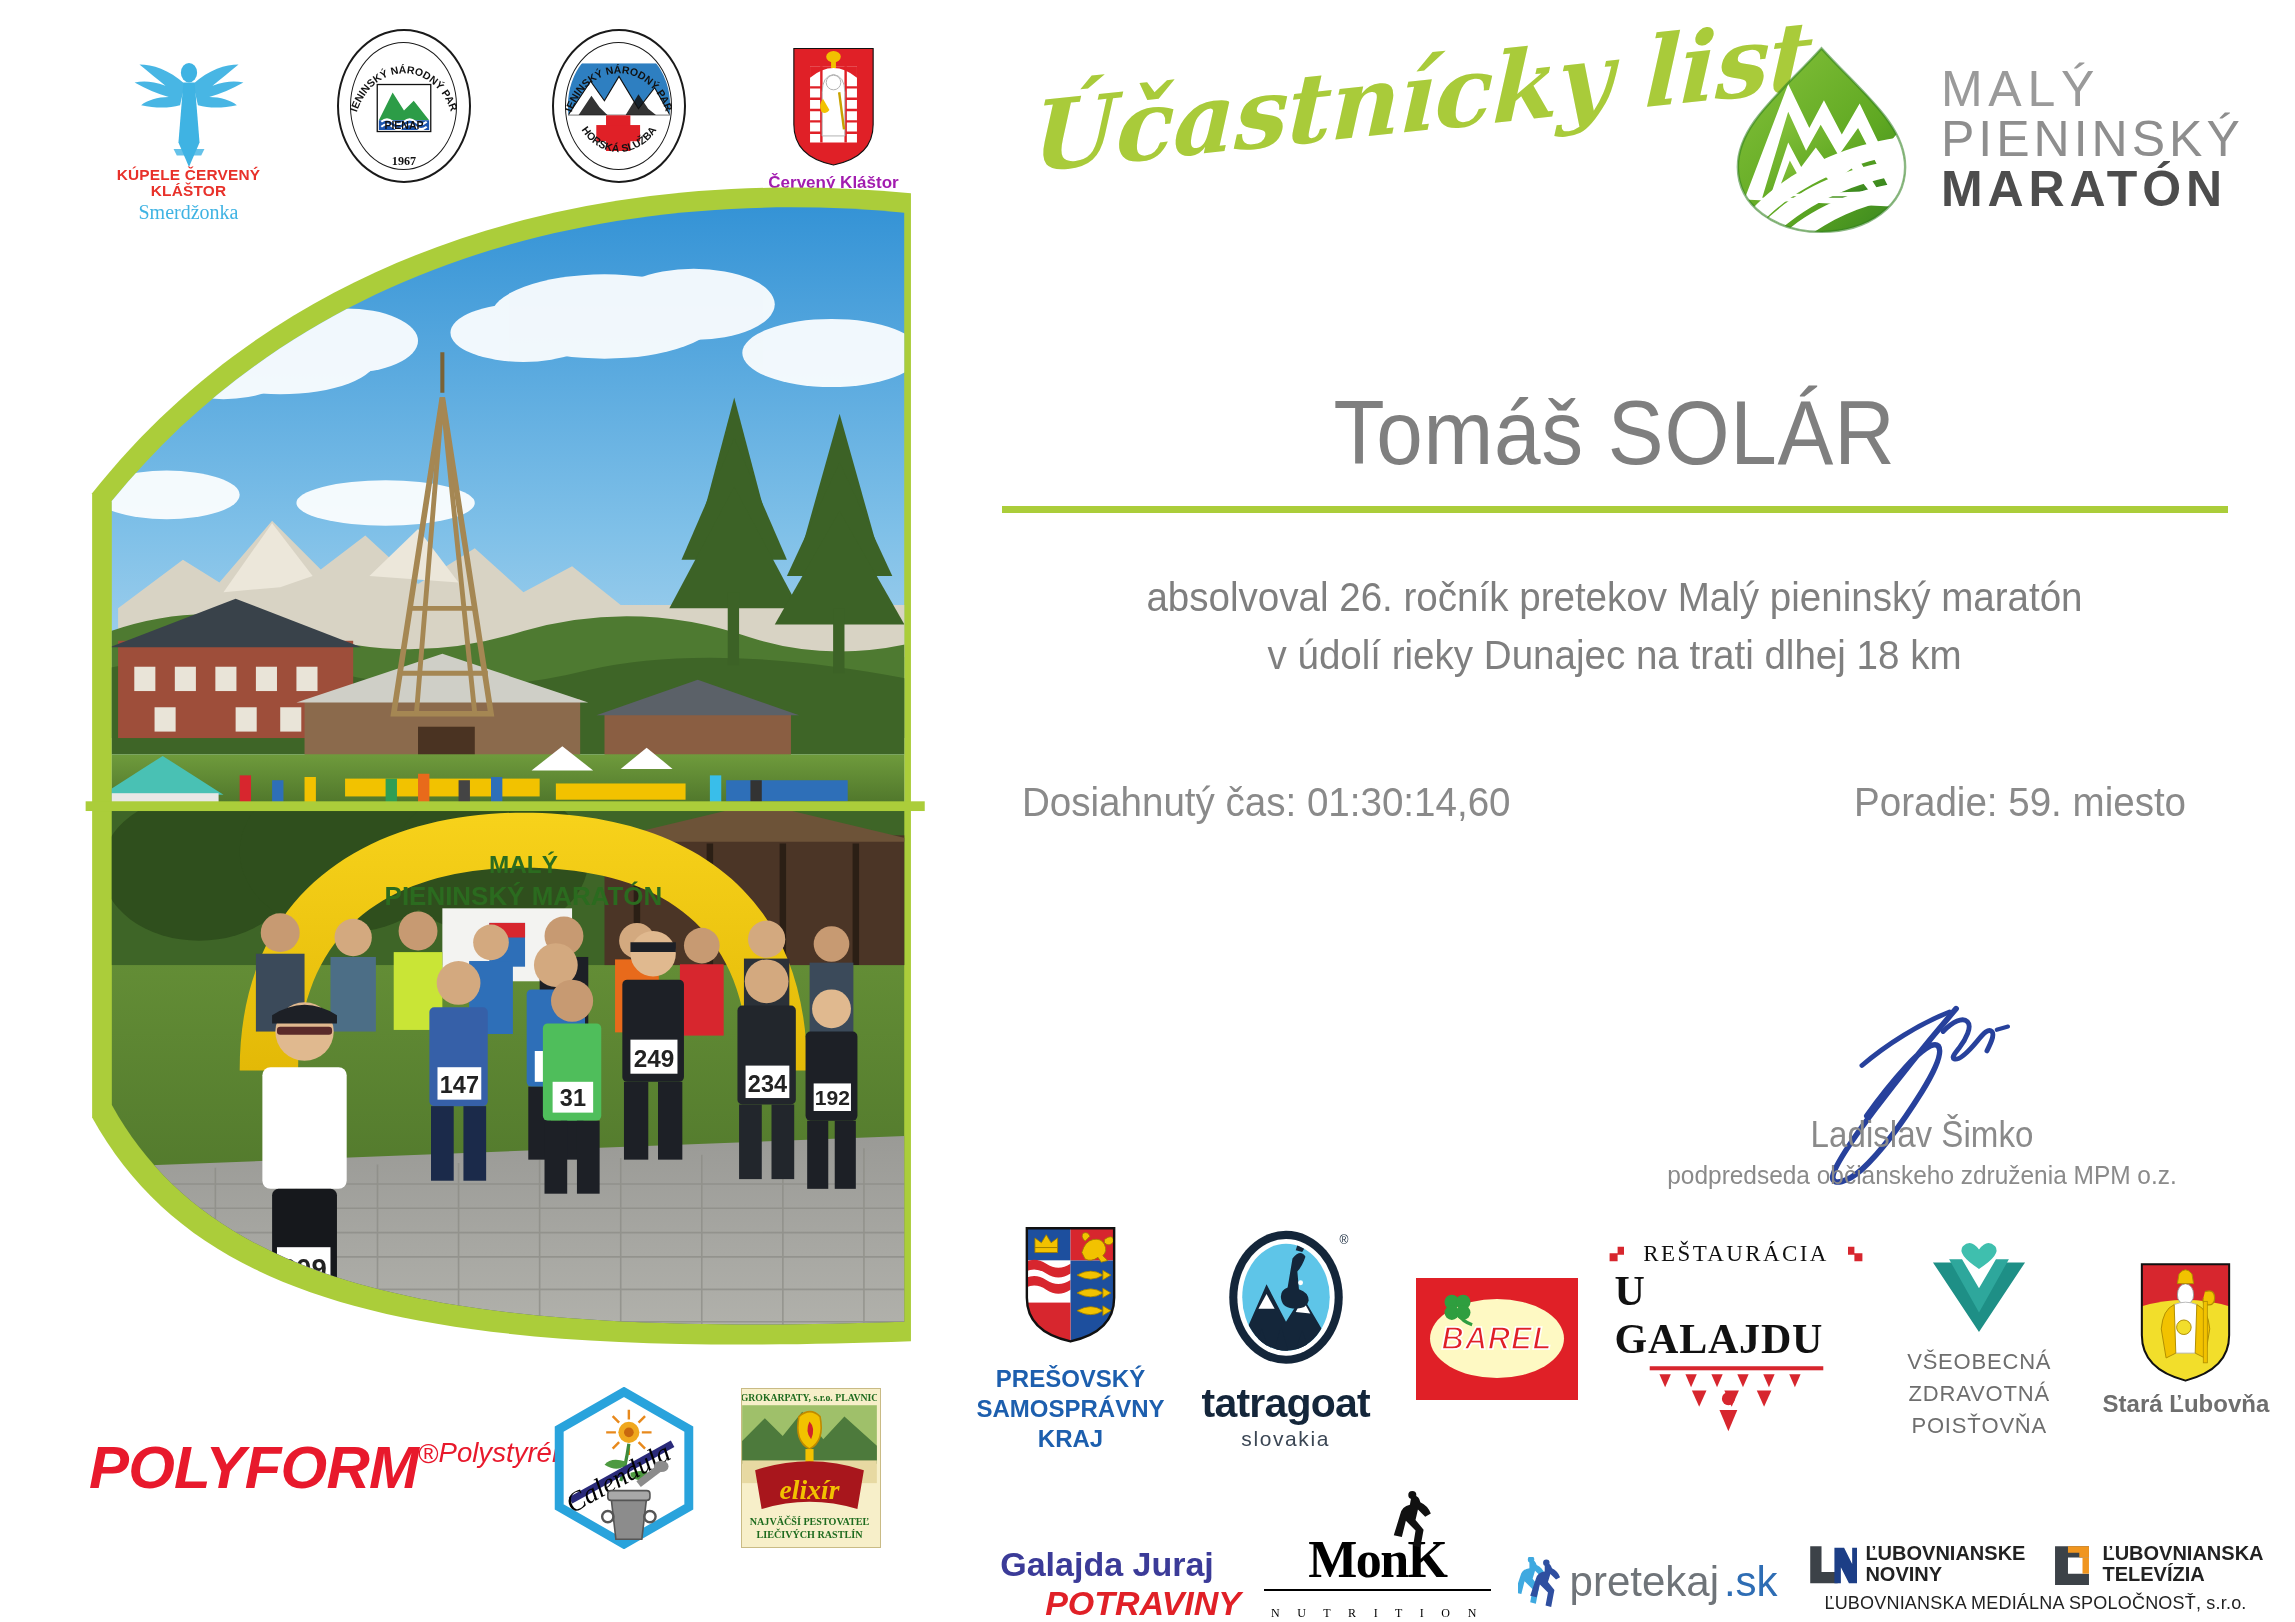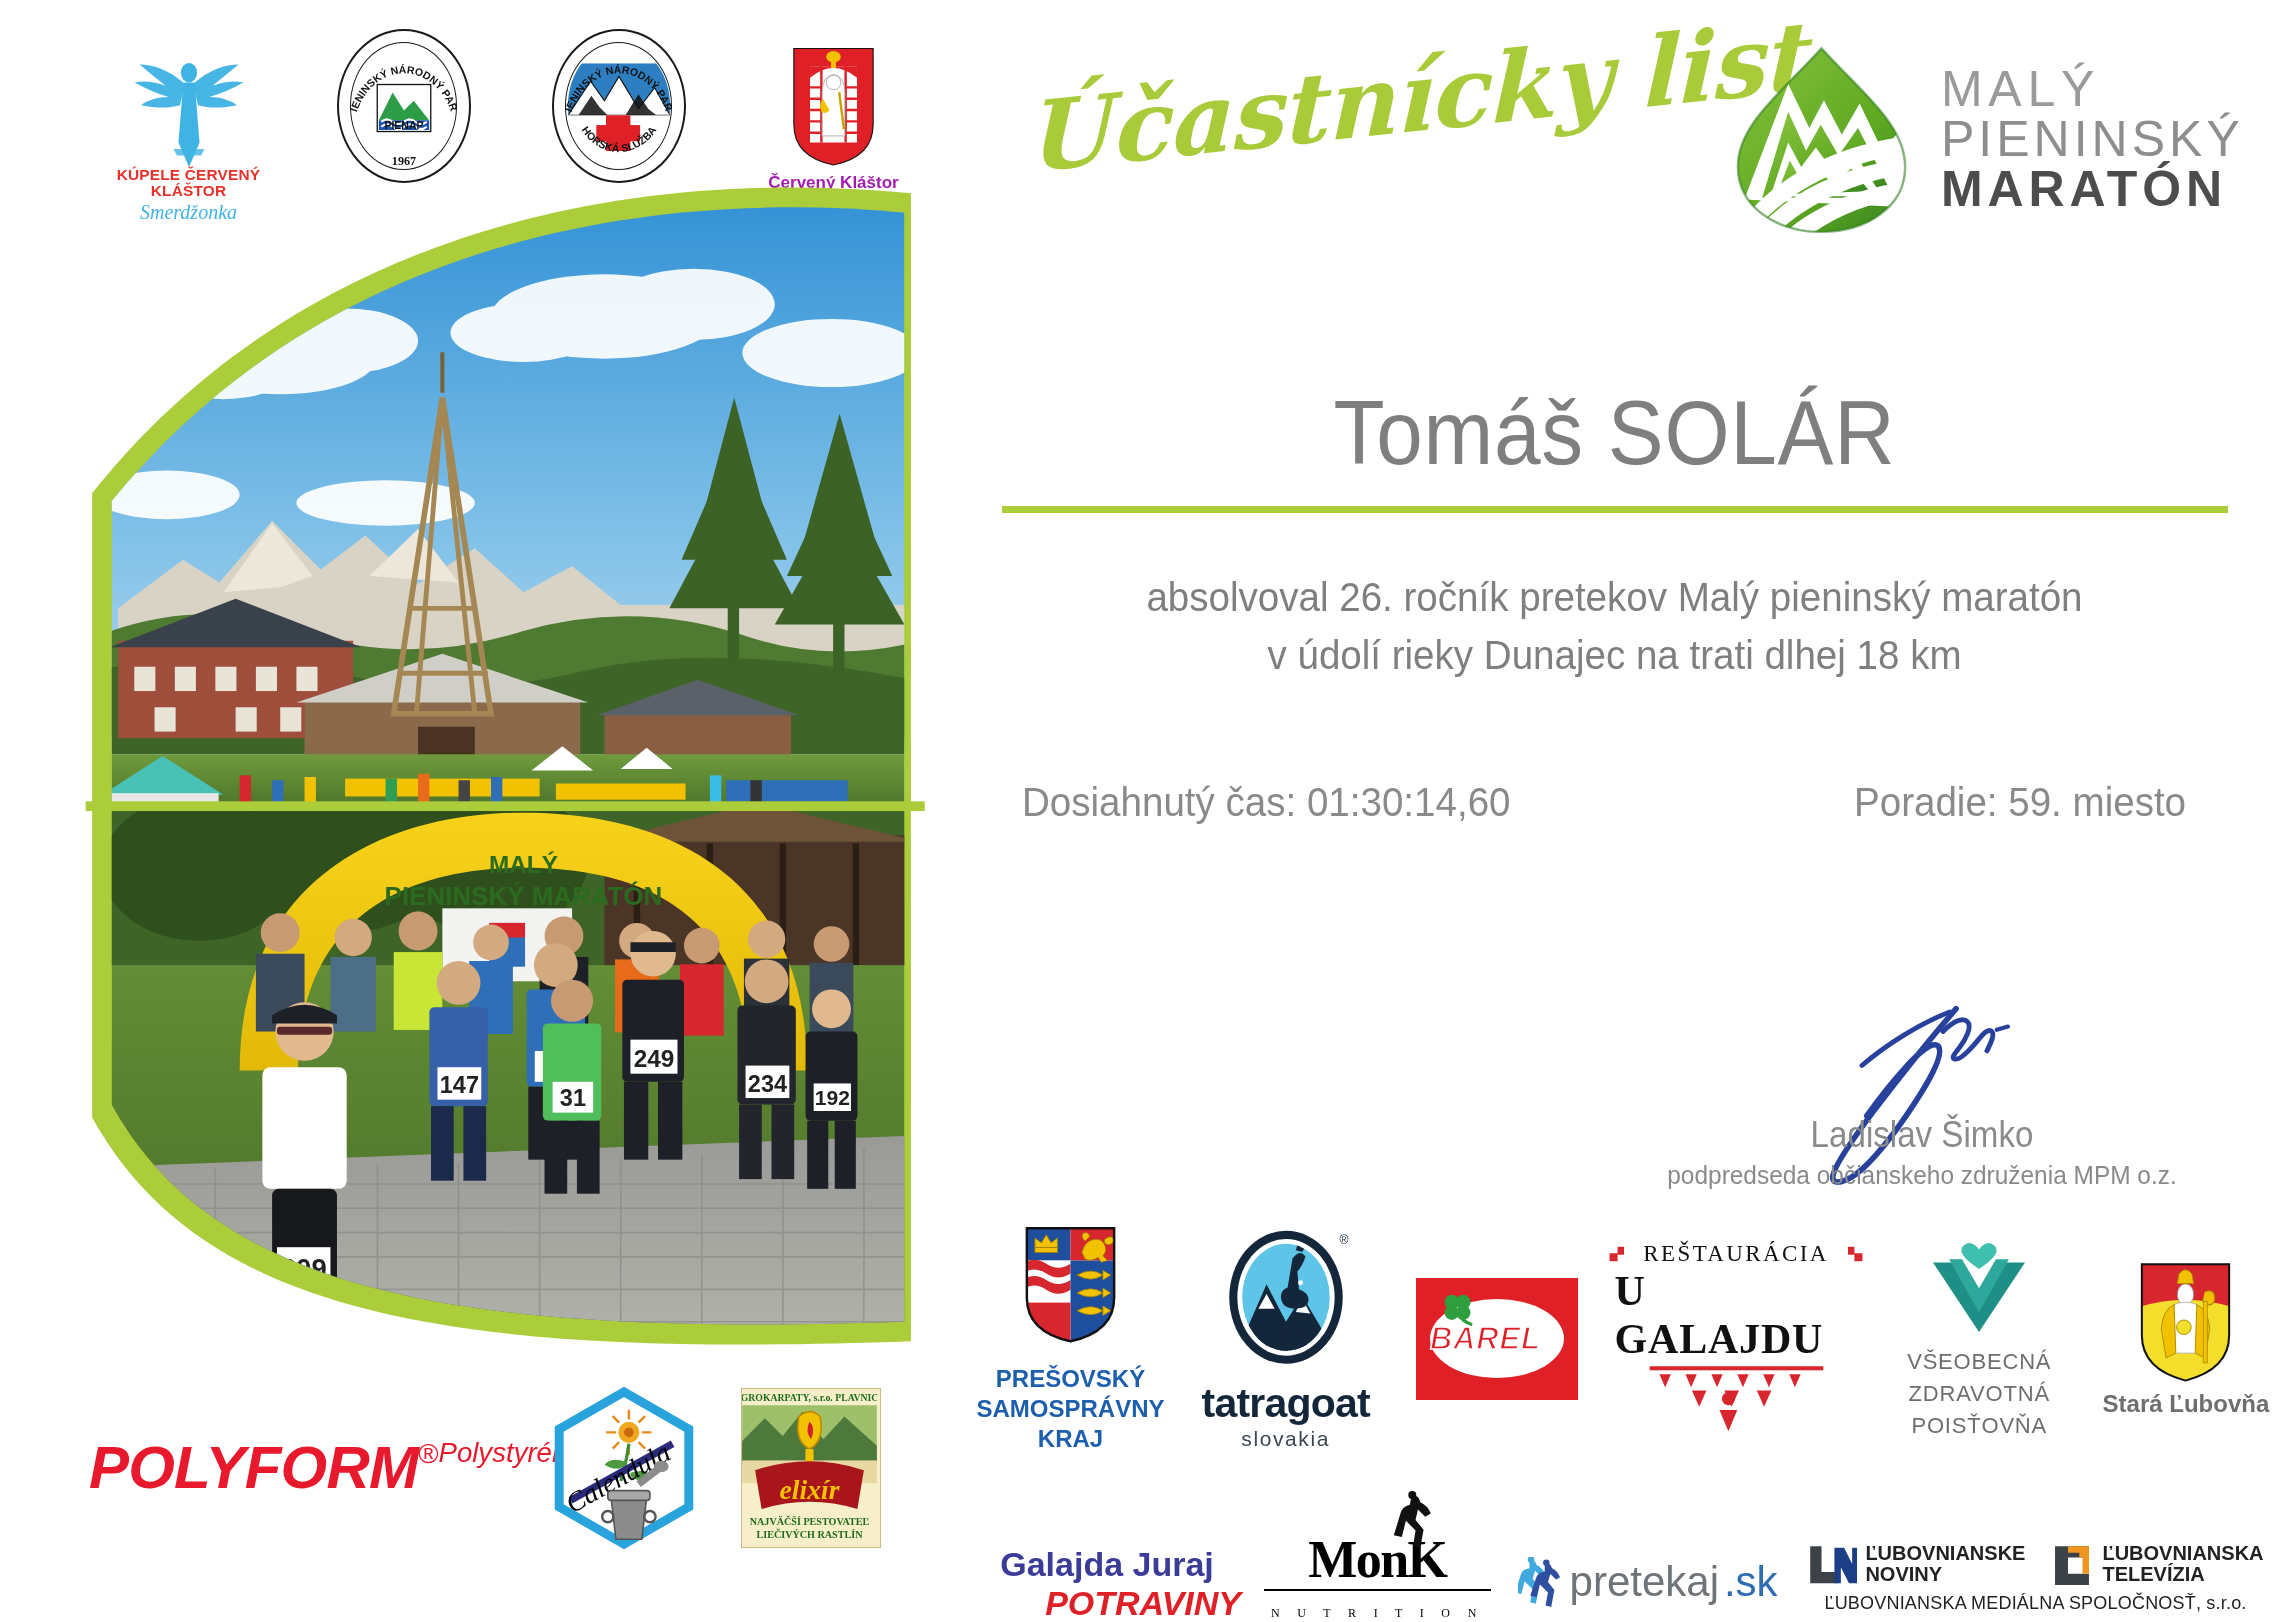--- a/index.html
+++ b/index.html
@@ -10,21 +10,21 @@
   .col{display:flex;flex-direction:column;align-items:center;justify-content:center;}
 
   
   #partner-logos{position:absolute;left:81px;top:45px;width:860px;height:178px;
      display:flex;align-items:flex-start;gap:0px;}
   .partner{width:215px;display:flex;flex-direction:column;align-items:center;}
   .partner .mark{height:122px;display:flex;align-items:center;justify-content:center;}
   .partner .cap{text-align:center;line-height:1.05;}
 
   .kupele-l1{color:#E8312A;font-weight:bold;font-size:15.4px;letter-spacing:0.2px;}
-  .kupele-l2{color:#3FB3E3;font-size:20px;font-style:italic;font-family:"Liberation Serif",serif;margin-top:2.4px;}
+  .kupele-l2{color:#3FB3E3;font-size:20px;font-family:"Liberation Serif",serif;margin-top:2.4px;}
   .cklastor-cap{color:#a21caf;font-size:17px;font-weight:bold;margin-top:6.5px;}
 
   
   .seal{width:122px;height:122px;border-radius:50%;border:2.4px solid #1a1a1a;position:relative;background:#fff;}
   .seal .inner{position:absolute;left:11.4px;top:11.4px;right:11.4px;bottom:11.4px;border-radius:50%;border:1.6px solid #1a1a1a;}
   .seal svg{position:absolute;inset:0;}
 
   
   #photo-collage{position:absolute;left:37px;top:154px;width:908px;height:1233px;}
 
@@ -84,21 +84,21 @@
   .gj-2{color:#E02027;font-weight:bold;font-style:italic;font-size:34px;text-align:right;}
   .monk-name{color:#000;font-family:"Liberation Serif","DejaVu Serif",serif;font-weight:bold;font-size:52px;letter-spacing:-1.6px;}
   .monk-sub{color:#000;font-family:"Liberation Serif",serif;font-size:12px;letter-spacing:7.3px;border-top:2.4px solid #000;padding-top:15px;text-align:center;}
   .pretekaj-txt{color:#6f7479;font-size:42px;}
   .pretekaj-sk{color:#2E6DB4;}
   .ln-1{font-weight:bold;font-size:20px;color:#222;line-height:1.05;}
   .lmedia{font-size:18px;color:#222;text-align:center;margin-top:8px;letter-spacing:0.2px;}
   .ugal-1{font-family:"Liberation Serif",serif;font-size:23px;letter-spacing:2.4px;color:#111;}
   .ugal-2{font-family:"Liberation Serif",serif;font-weight:bold;font-size:42px;letter-spacing:0.8px;color:#111;}
   .barel-box{width:162px;height:122px;background:#E02027;display:flex;align-items:center;justify-content:center;}
-  .barel-oval{width:134px;height:79px;border-radius:50%;background:#ffffff;display:flex;align-items:center;justify-content:flex-start;}
+  .barel-oval{width:134px;height:79px;border-radius:50%;background:#fef9c3;display:flex;align-items:center;justify-content:center;}
   .barel-txt{color:#E02027;font-weight:bold;font-style:italic;font-size:31px;-webkit-text-stroke:1.6px #fff;letter-spacing:0.8px;}
   .calendula-cap{font-family:"Liberation Serif",serif;font-style:italic;color:#2A2A7A;font-size:34px;}
   .elixir-box{width:138px;height:158px;background:#F7EFC9;border:1.6px solid #c9bb85;position:relative;overflow:hidden;}
 </style>
 </head>
 <body>
 
 <div class="page">
 
   <div id="partner-logos">

